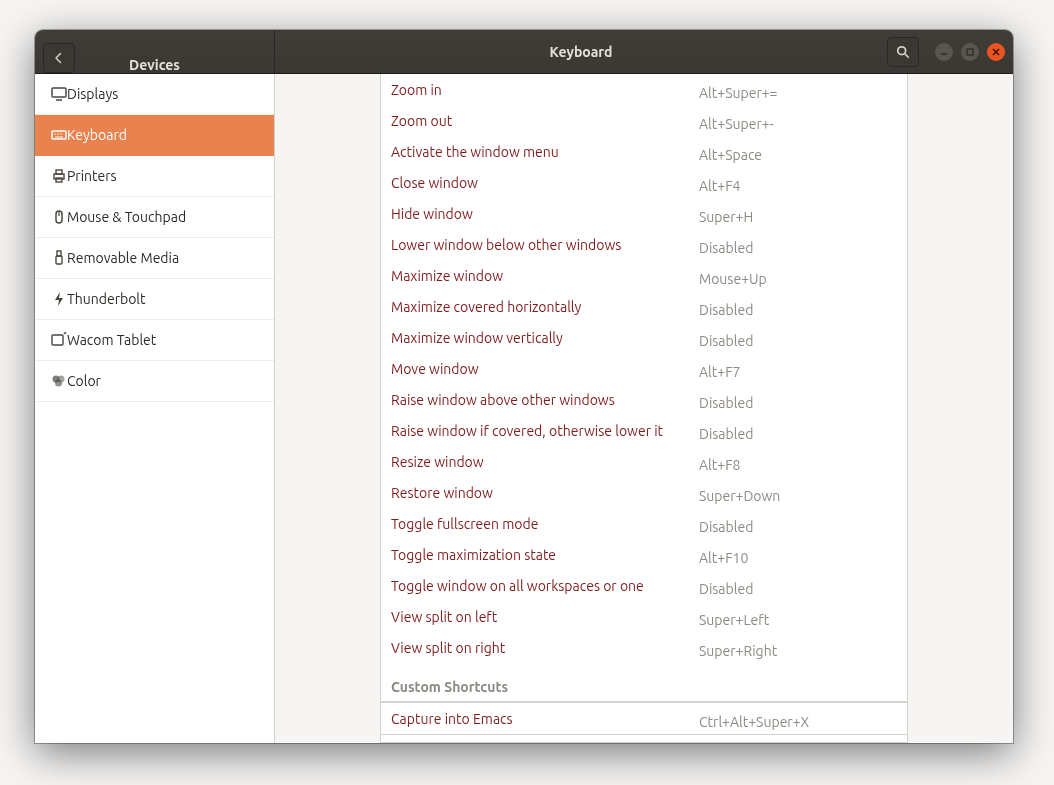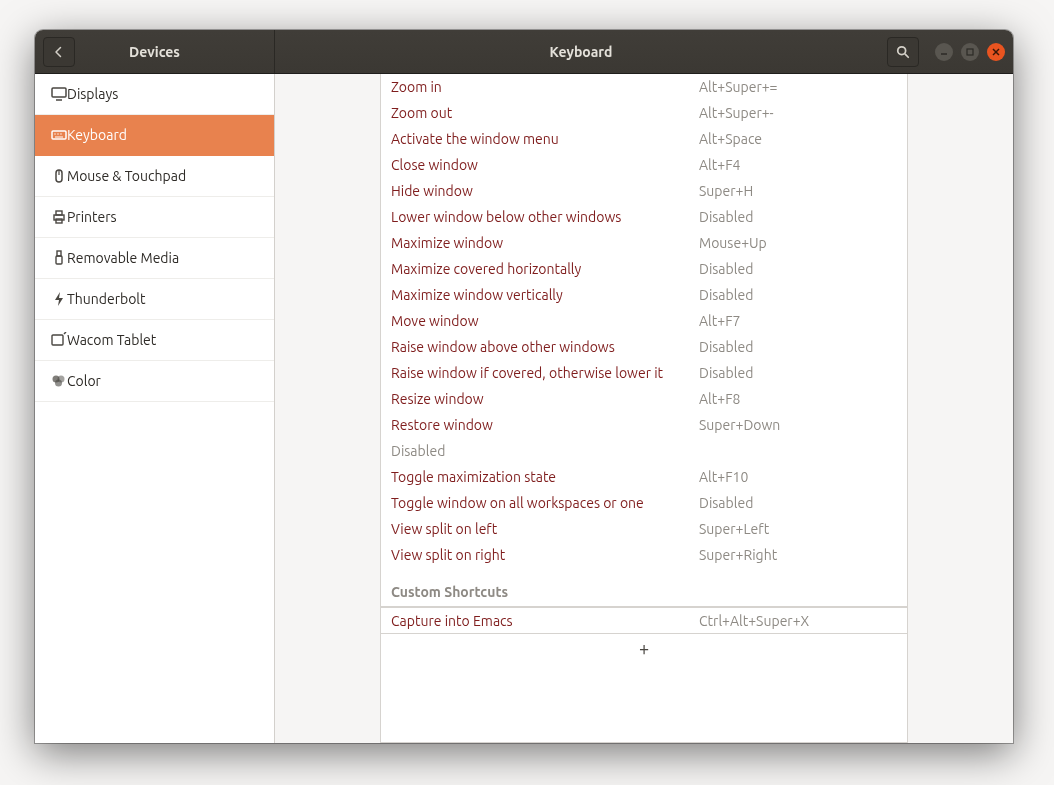--- a/index.html
+++ b/index.html
@@ -25,21 +25,21 @@
     height: 44px;
     background: linear-gradient(to bottom, #403d38, #3b3833);
     display: flex;
     align-items: stretch;
     color: #d9d6cf;
     border-bottom: 1px solid #1f1e1c;
   }
   .tb-left {
     width: 240px;
     display: flex;
-    align-items: center;
+    align-items: flex-end;
     border-right: 1px solid #2a2824;
     position: relative;
   }
   .back-btn {
     width: 32px; height: 30px;
     margin-left: 8px;
     background: #3b3833;
     border: 1px solid #2a2824;
     border-radius: 4px;
     display: flex; align-items: center; justify-content: center;
@@ -125,21 +125,21 @@
     border-bottom:1px solid #d6d3cf;
   }
   .row {
     display:flex; align-items:center;
     padding: 4px 10px;
     font-size:14px;
     min-height:26px;
     cursor:pointer;
   }
   .row-label { flex:0 0 308px; color:#7f1d1d;}
-  .row-value { color:#8e8a84;}
+  .row-value { color:#8e8a84;margin-top:7px;}
   .addrow {
     border-top:1px solid #d6d3cf;
     height:28px;
     display:flex;align-items:center;justify-content:center;
     font-size:18px;color:#4a4742;
     cursor:pointer;
   }
   .sec-divider{border-top:1px solid #d6d3cf;}
 </style>
 </head>
@@ -203,39 +203,39 @@
               <circle cx="4" cy="7" r="0.7" fill="currentColor"></circle>
               <circle cx="7" cy="7" r="0.7" fill="currentColor"></circle>
               <circle cx="10" cy="7" r="0.7" fill="currentColor"></circle>
             </svg>
           </span>
           <span>Keyboard</span>
         </div>
         <div class="side-item">
           <span class="side-icon">
             <svg viewBox="0 0 16 16">
-              <rect x="5" y="2" width="6" height="12" rx="3" stroke="currentColor" stroke-width="1.5" fill="none"></rect>
-              <line x1="8" y1="2" x2="8" y2="7" stroke="currentColor" stroke-width="1.2"></line>
-            </svg>
-          </span>
-          <span>Mouse &amp; Touchpad</span>
-        </div>
-        <div class="side-item">
-          <span class="side-icon">
-            <svg viewBox="0 0 16 16">
               <rect x="3" y="6" width="10" height="5" stroke="currentColor" stroke-width="1.4" fill="none"></rect>
               <rect x="5" y="2" width="6" height="4" stroke="currentColor" stroke-width="1.4" fill="none"></rect>
               <rect x="5" y="10" width="6" height="4" stroke="currentColor" stroke-width="1.4" fill="none"></rect>
             </svg>
           </span>
           <span>Printers</span>
         </div>
         <div class="side-item">
           <span class="side-icon">
             <svg viewBox="0 0 16 16">
+              <rect x="5" y="2" width="6" height="12" rx="3" stroke="currentColor" stroke-width="1.5" fill="none"></rect>
+              <line x1="8" y1="2" x2="8" y2="7" stroke="currentColor" stroke-width="1.2"></line>
+            </svg>
+          </span>
+          <span>Mouse &amp; Touchpad</span>
+        </div>
+        <div class="side-item">
+          <span class="side-icon">
+            <svg viewBox="0 0 16 16">
               <rect x="6" y="1" width="4" height="5" stroke="currentColor" stroke-width="1.4" fill="none"></rect>
               <rect x="5" y="6" width="6" height="8" rx="1" stroke="currentColor" stroke-width="1.4" fill="none"></rect>
             </svg>
           </span>
           <span>Removable Media</span>
         </div>
         <div class="side-item">
           <span class="side-icon">
             <svg viewBox="0 0 16 16">
               <path d="M9 1 L4 9 H8 L7 15 L12 7 H8 Z" fill="currentColor"></path>
@@ -315,20 +315,21 @@
           </div>
           <div class="row">
             <div class="row-label">Resize window</div>
             <div class="row-value">Alt+F8</div>
           </div>
           <div class="row">
             <div class="row-label">Restore window</div>
             <div class="row-value">Super+Down</div>
           </div>
           <div class="row">
+            <div class="row-label">Toggle fullscreen mode</div>
             <div class="row-value">Disabled</div>
           </div>
           <div class="row">
             <div class="row-label">Toggle maximization state</div>
             <div class="row-value">Alt+F10</div>
           </div>
           <div class="row">
             <div class="row-label">Toggle window on all workspaces or one</div>
             <div class="row-value">Disabled</div>
           </div>

